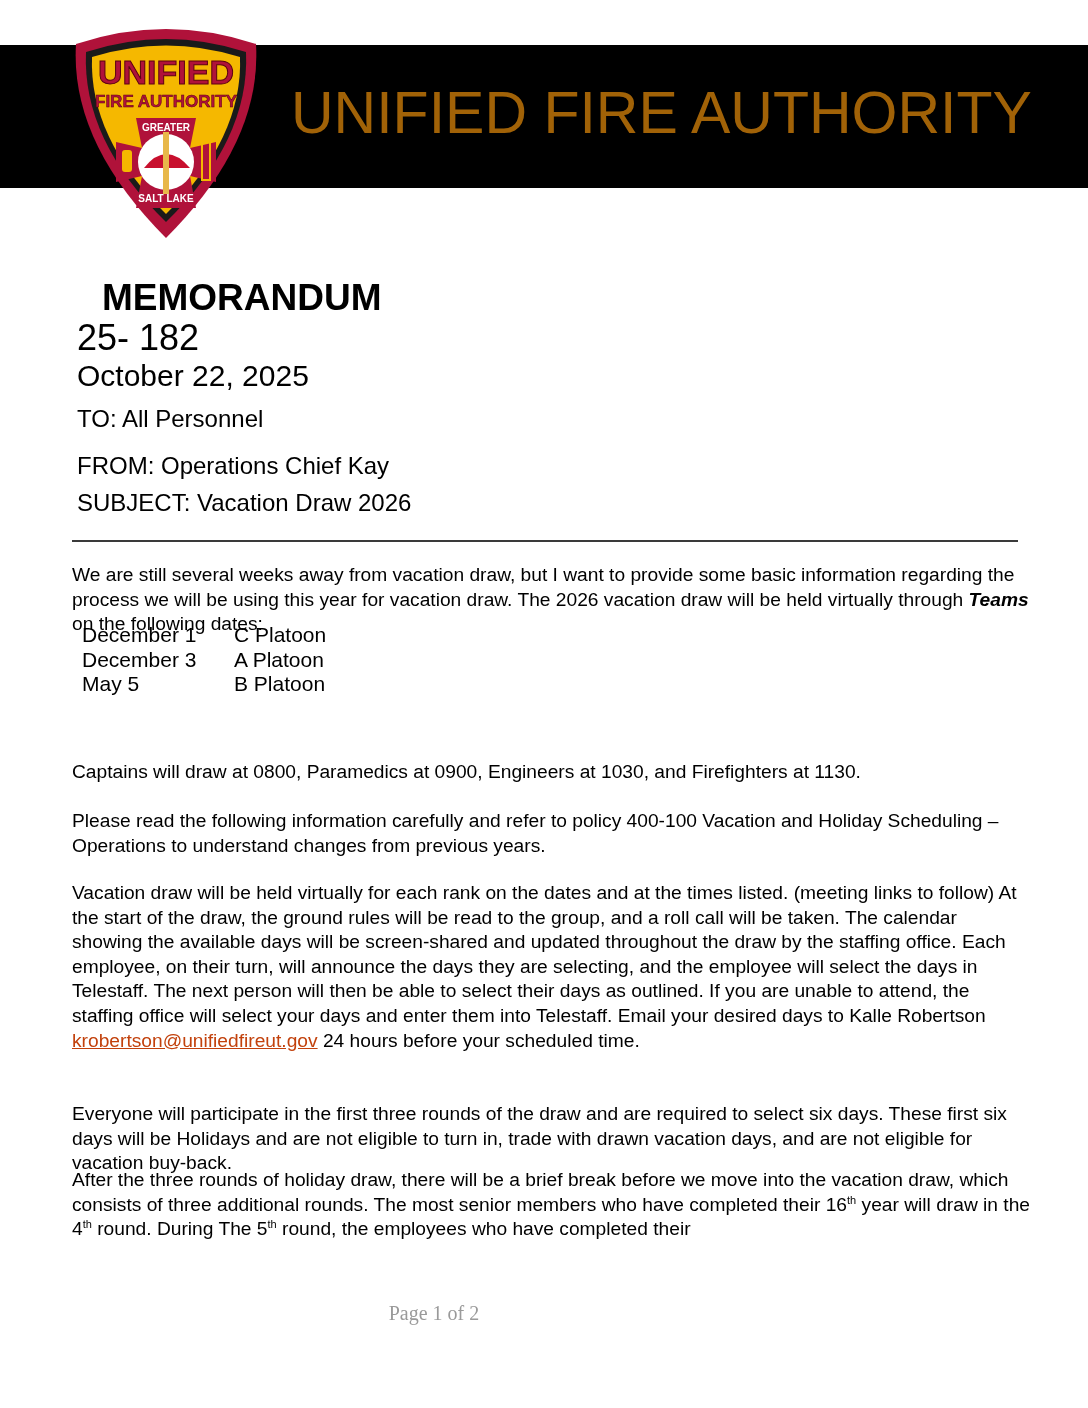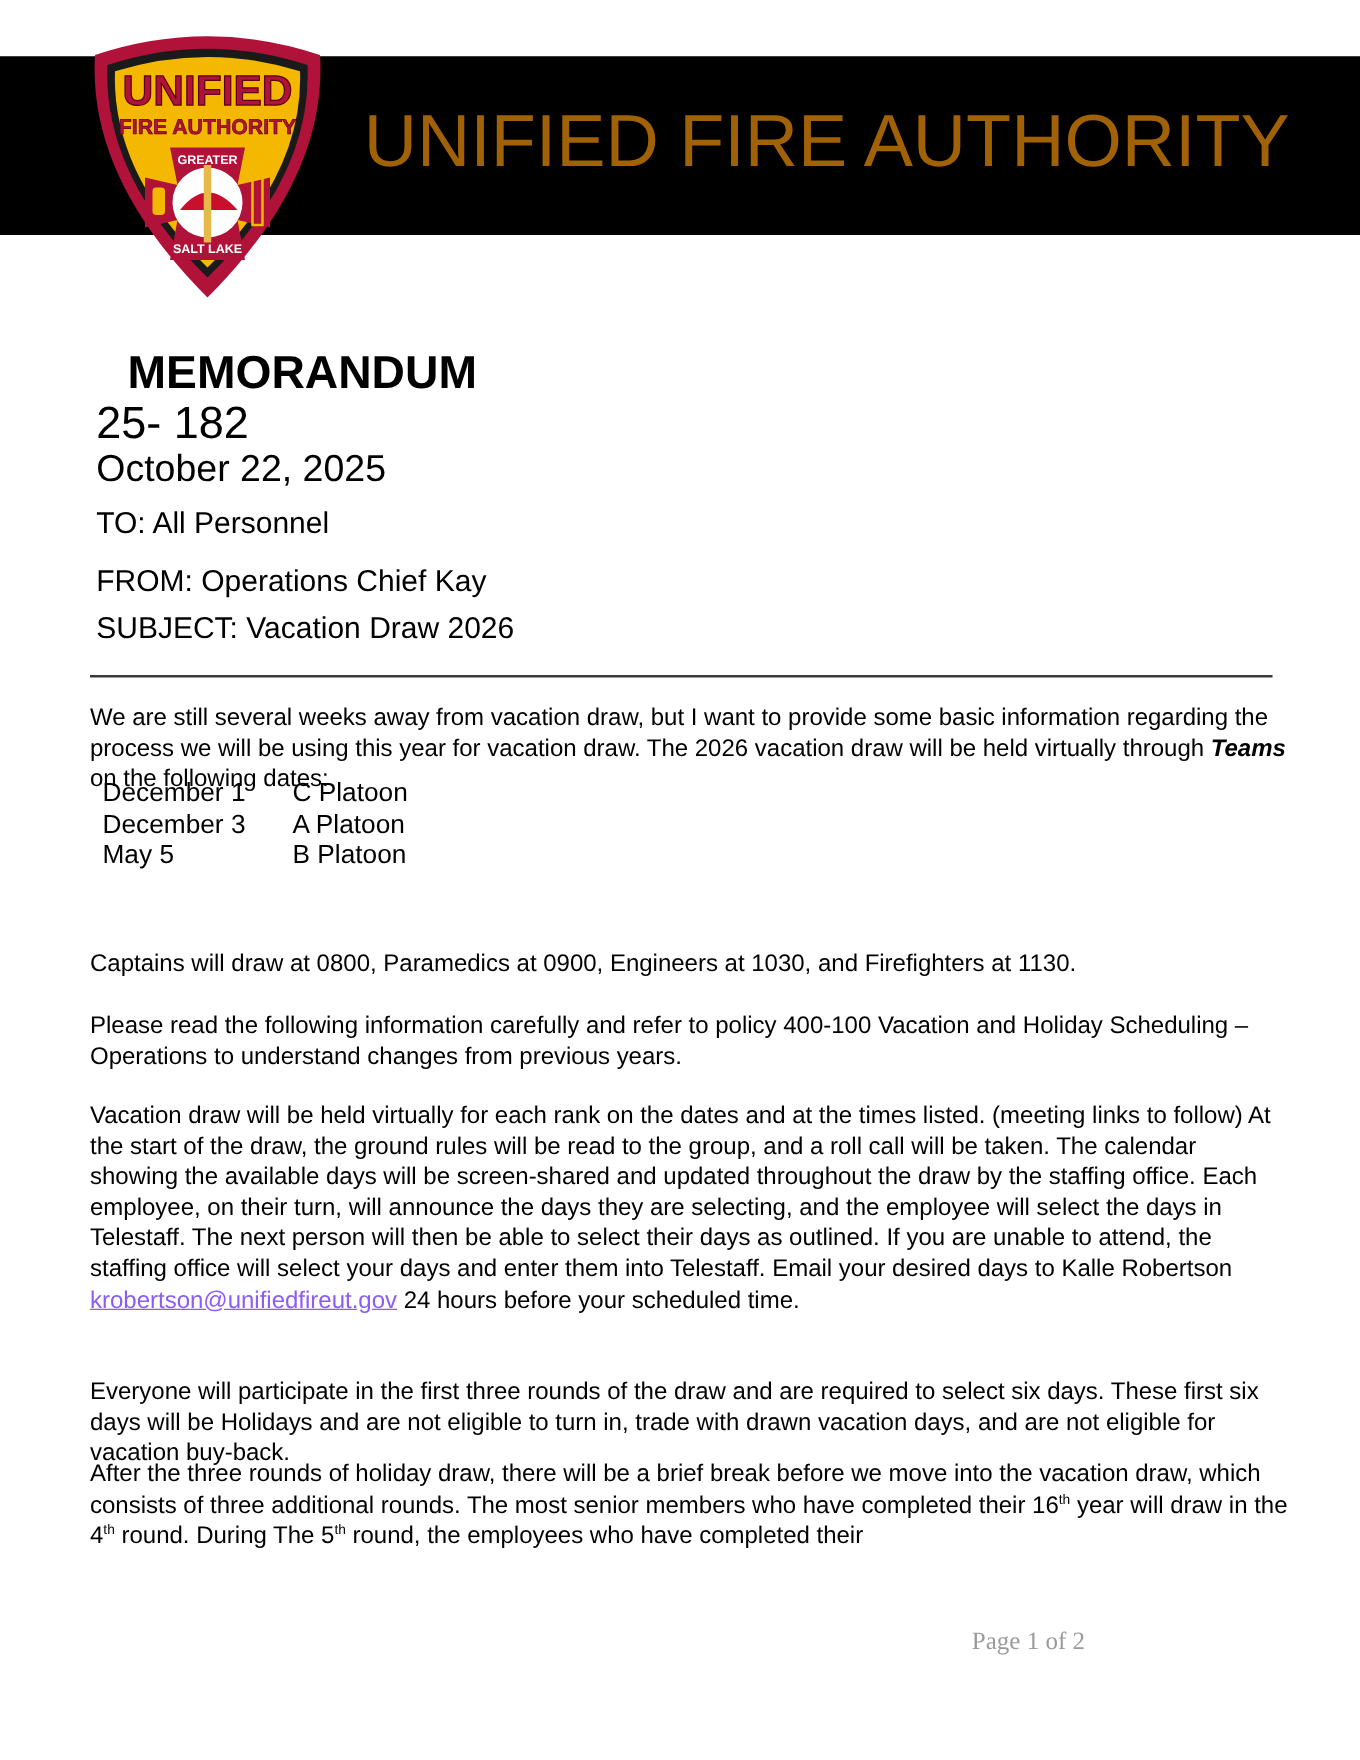--- a/index.html
+++ b/index.html
@@ -38,24 +38,24 @@
     .body-text {
       position: absolute; left: 72px; width: 960px;
       font-size: 19.2px; line-height: 24.6px;
     }
     .body-text p { margin: 0; }
     .dates {
       position: absolute; left: 82px; top: 623px; font-size: 21px; line-height: 24.6px;
     }
     .date-row { display: flex; white-space: nowrap; }
     .date-row .d { width: 152px; }
-    a.mail { color: #8b5cf6; text-decoration: underline; }
+    a.mail { color: #c2410c; text-decoration: underline; }
     sup { font-size: 11px; line-height: 0; vertical-align: 7px; }
     .footer {
-      position: absolute; left: 0; width: 868px; top: 1302px; text-align: right;
+      position: absolute; left: 0; width: 868px; top: 1302px; text-align: center;
       font-family: "Liberation Serif", serif; font-size: 20px; color: #9a9a9a;
     }
   </style>
 </head>
 <body>
 
 <div class="banner"></div>
 
 <svg class="logo" viewBox="0 0 200 220">
   <path d="M10 22 Q100 -8 190 22 Q196 120 100 216 Q4 120 10 22 Z" fill="#B0123A"></path>

